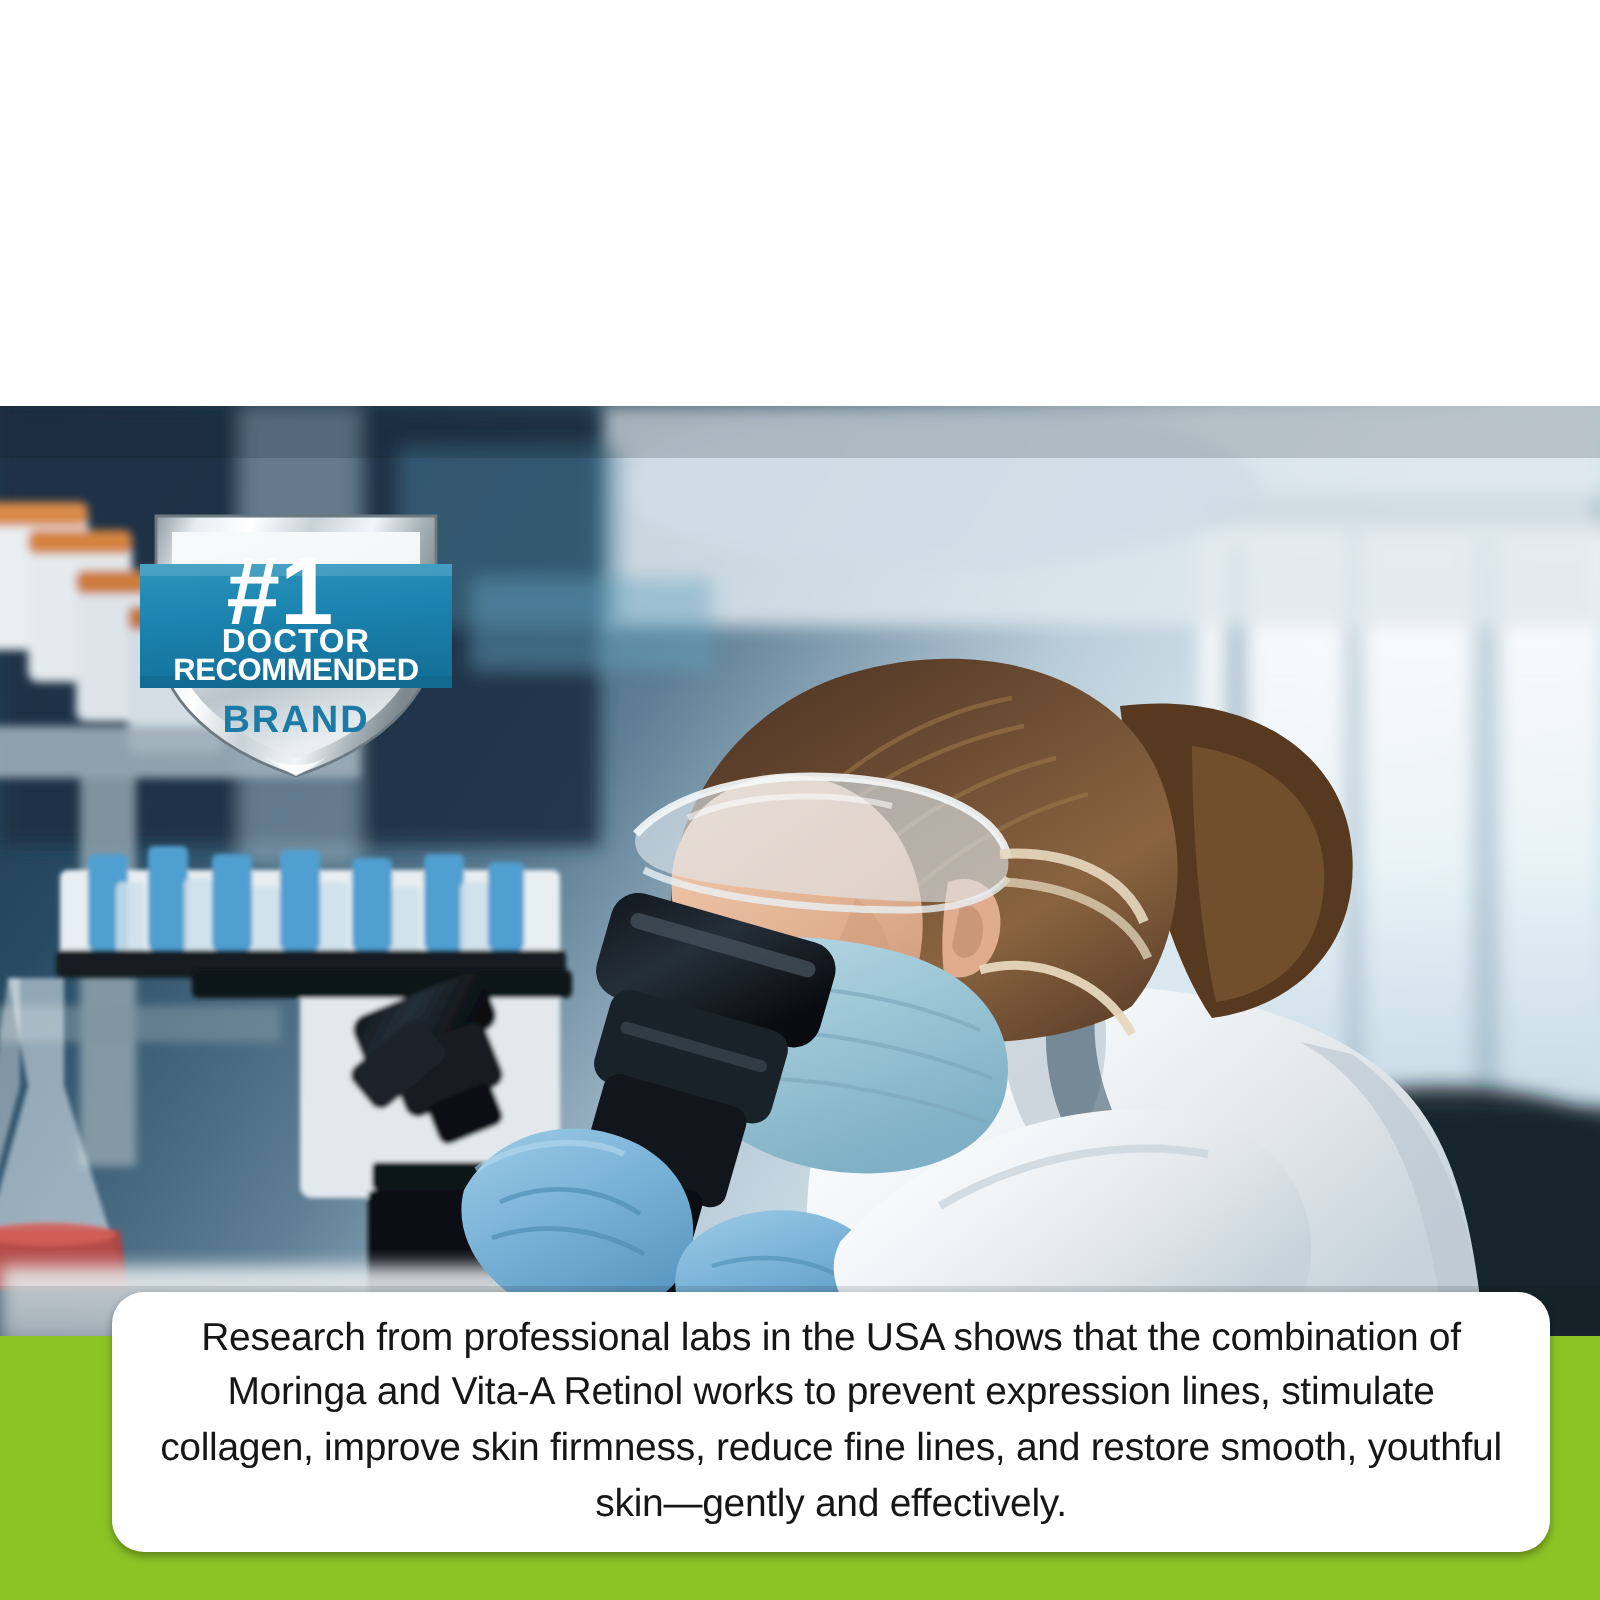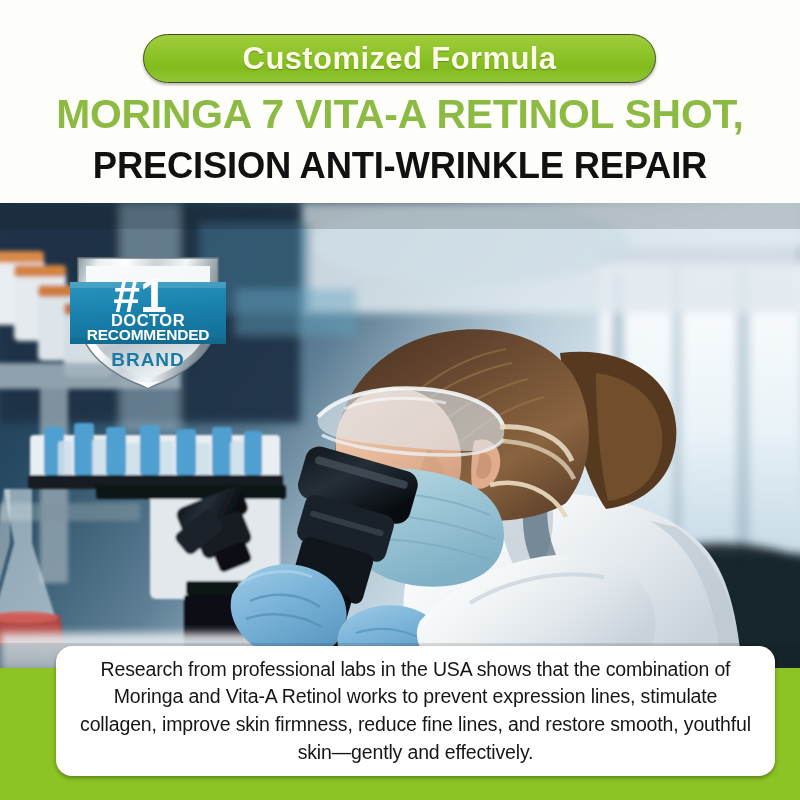--- a/index.html
+++ b/index.html
@@ -144,30 +144,20 @@
     width: 172px;
     height: 152px;
   }
   #doctor-badge-svg { display: block; width: 172px; height: 152px; }
 </style>
 </head>
 <body>
 
 <div id="ad-canvas">
 
-  <div id="header-block">
-
-    <div id="eyebrow-pill">
-      <span id="eyebrow-pill-label">Customized Formula</span>
-    </div>
-
-    <div id="headline-primary">MORINGA 7 VITA-A RETINOL SHOT,</div>
-
-    <div id="headline-secondary">PRECISION ANTI-WRINKLE REPAIR</div>
-  </div>
 
   <div id="photo-area">
     <svg id="photo-svg" viewBox="0 0 800 465" preserveAspectRatio="xMidYMid slice">
       <defs>
         <linearGradient id="roomBg" x1="0" y1="0" x2="1" y2="0.4">
           <stop offset="0%" stop-color="#1d3346"></stop>
           <stop offset="22%" stop-color="#274b63"></stop>
           <stop offset="46%" stop-color="#5e7f95"></stop>
           <stop offset="66%" stop-color="#b8ccd8"></stop>
           <stop offset="82%" stop-color="#dbe8ef"></stop>

